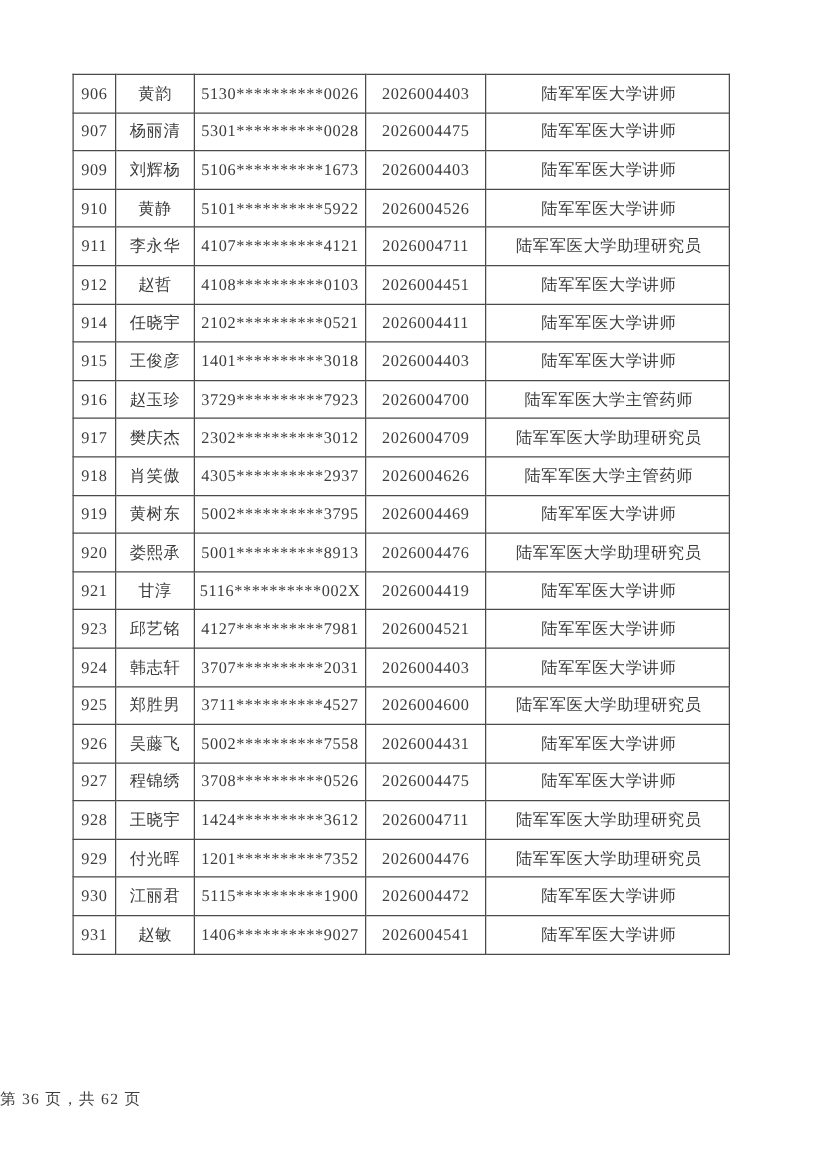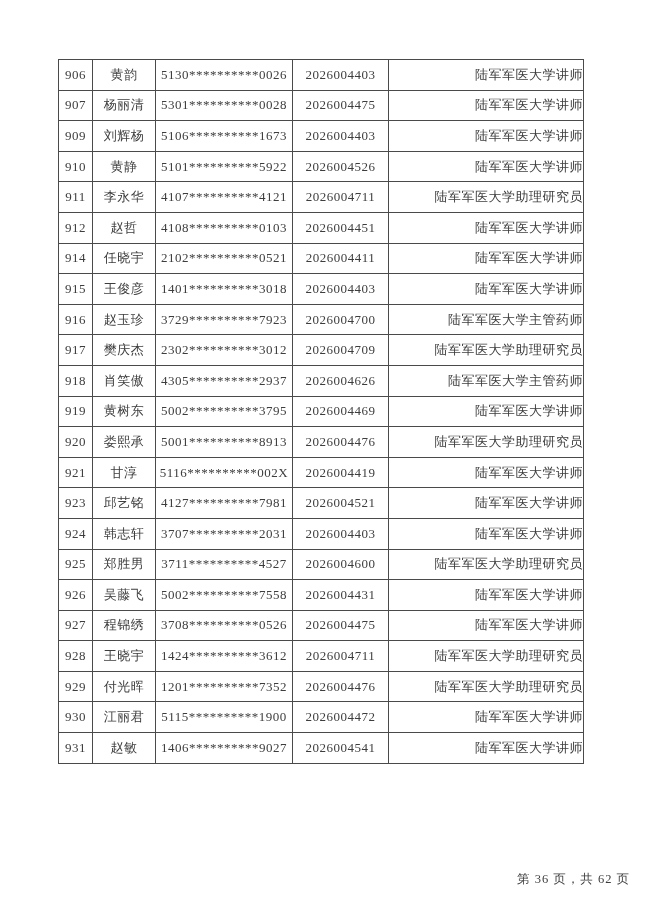--- a/index.html
+++ b/index.html
@@ -41,29 +41,29 @@
     overflow: hidden;
     letter-spacing: 0.5px;
   }
   table.roster td.col-no,
   table.roster td.col-name,
   table.roster td.col-id_masked,
   table.roster td.col-code {
     text-align: center;
   }
   table.roster td.col-title {
-    text-align: right;
+    text-align: center;
     padding-left: 2px;
   }
   .footer {
     position: absolute;
     left: 0;
     top: 871px;
     width: 630px; 
-    text-align: right;
+    text-align: left;
     font-size: 12.5px;
     color: #3d3d3d;
     letter-spacing: 1px;
   }
 </style>
 </head>
 <body>
 
 <div class="doc-page">
 

